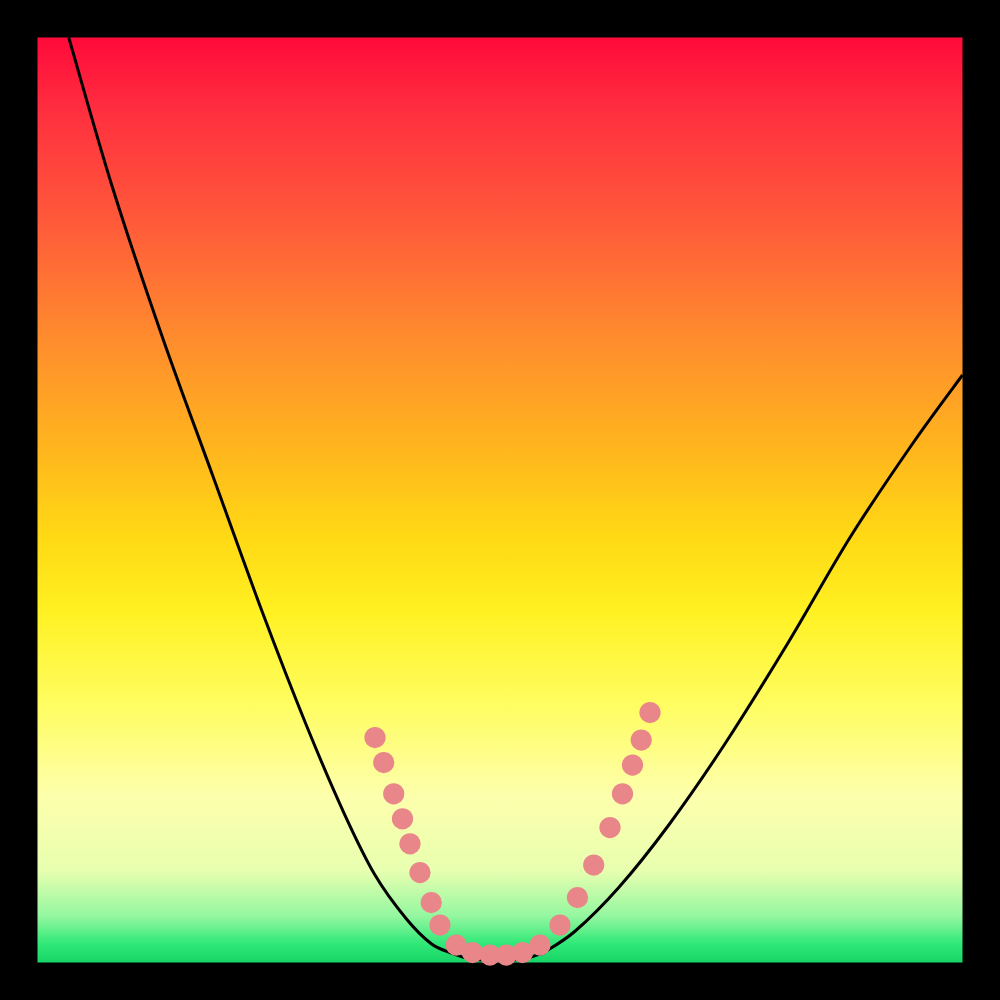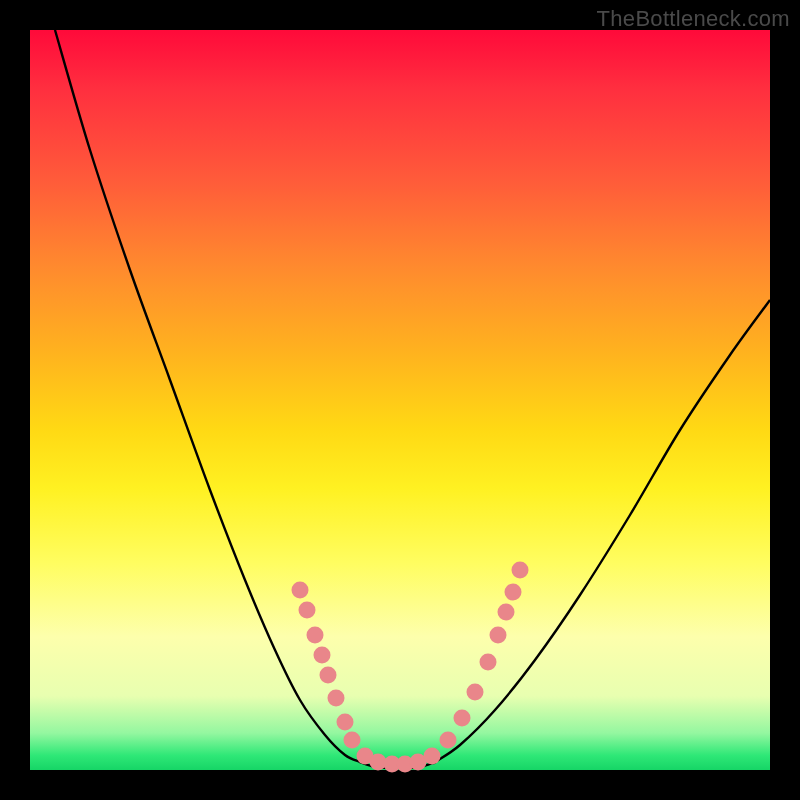--- a/index.html
+++ b/index.html
@@ -56,21 +56,20 @@
     inset: 0;
     width: 100%;
     height: 100%;
     overflow: visible;
   }
 </style>
 </head>
 <body>
 
 <div class="stage">
-  <div class="watermark">TheBottleneck.com</div>
 
   <div class="plot-area">
     <svg class="curves" viewBox="0 0 740 740" preserveAspectRatio="none">
       <g>
         <path id="curve-path" d="M 25 0 C 30.833333333333332 20, 47.5 80, 60 120 C 72.5 160, 86.66666666666667 201.66666666666666, 100 240 C 113.33333333333333 278.3333333333333, 126.66666666666667 313.3333333333333, 140 350 C 153.33333333333334 386.6666666666667, 167.5 426.6666666666667, 180 460 C 192.5 493.3333333333333, 204.16666666666666 523.3333333333334, 215 550 C 225.83333333333334 576.6666666666666, 235.83333333333334 600, 245 620 C 254.16666666666666 640, 261.6666666666667 655.8333333333334, 270 670 C 278.3333333333333 684.1666666666666, 287.5 695.8333333333334, 295 705 C 302.5 714.1666666666666, 309.1666666666667 720.5, 315 725 C 320.8333333333333 729.5, 327.5 730.8333333333334, 330 732 C 332.5 733.1666666666666, 327.5 731.1666666666666, 330 732 C 332.5 732.8333333333334, 340 736, 345 737 C 350 738, 355 737.8333333333334, 360 738 C 365 738.1666666666666, 370 738.1666666666666, 375 738 C 380 737.8333333333334, 385 738, 390 737 C 395 736, 402.5 732.8333333333334, 405 732 C 407.5 731.1666666666666, 400.8333333333333 734.8333333333334, 405 732 C 409.1666666666667 729.1666666666666, 420 723.6666666666666, 430 715 C 440 706.3333333333334, 452.5 694.1666666666666, 465 680 C 477.5 665.8333333333334, 490.8333333333333 649.1666666666666, 505 630 C 519.1666666666666 610.8333333333334, 534.1666666666666 589.1666666666666, 550 565 C 565.8333333333334 540.8333333333334, 583.3333333333334 512.5, 600 485 C 616.6666666666666 457.5, 633.3333333333334 426.6666666666667, 650 400 C 666.6666666666666 373.3333333333333, 685 346.6666666666667, 700 325 C 715 303.3333333333333, 733.3333333333334 279.1666666666667, 740 270" fill="none" stroke="#000" stroke-width="2.4"></path>
       </g>
       <g id="marker-group">
           <circle cx="270" cy="560" r="8.5" fill="#e9868a"></circle>
           <circle cx="277" cy="580" r="8.5" fill="#e9868a"></circle>
           <circle cx="285" cy="605" r="8.5" fill="#e9868a"></circle>

